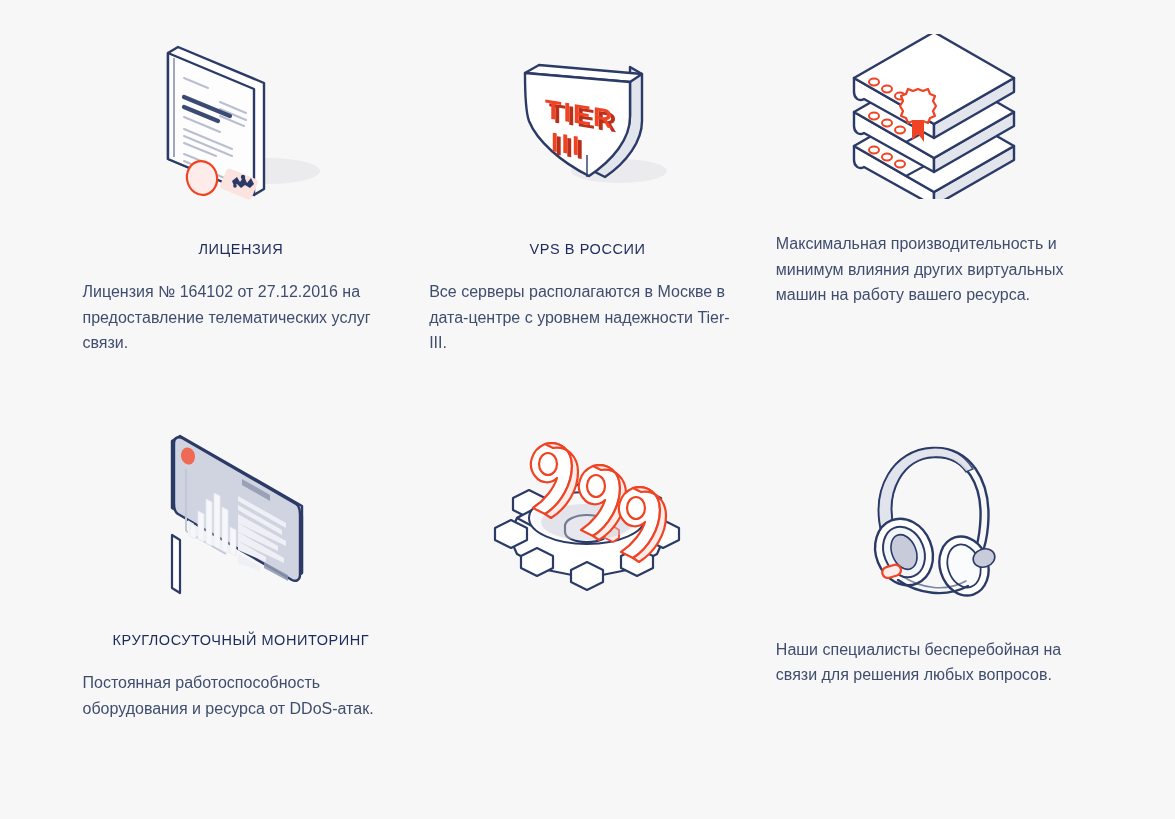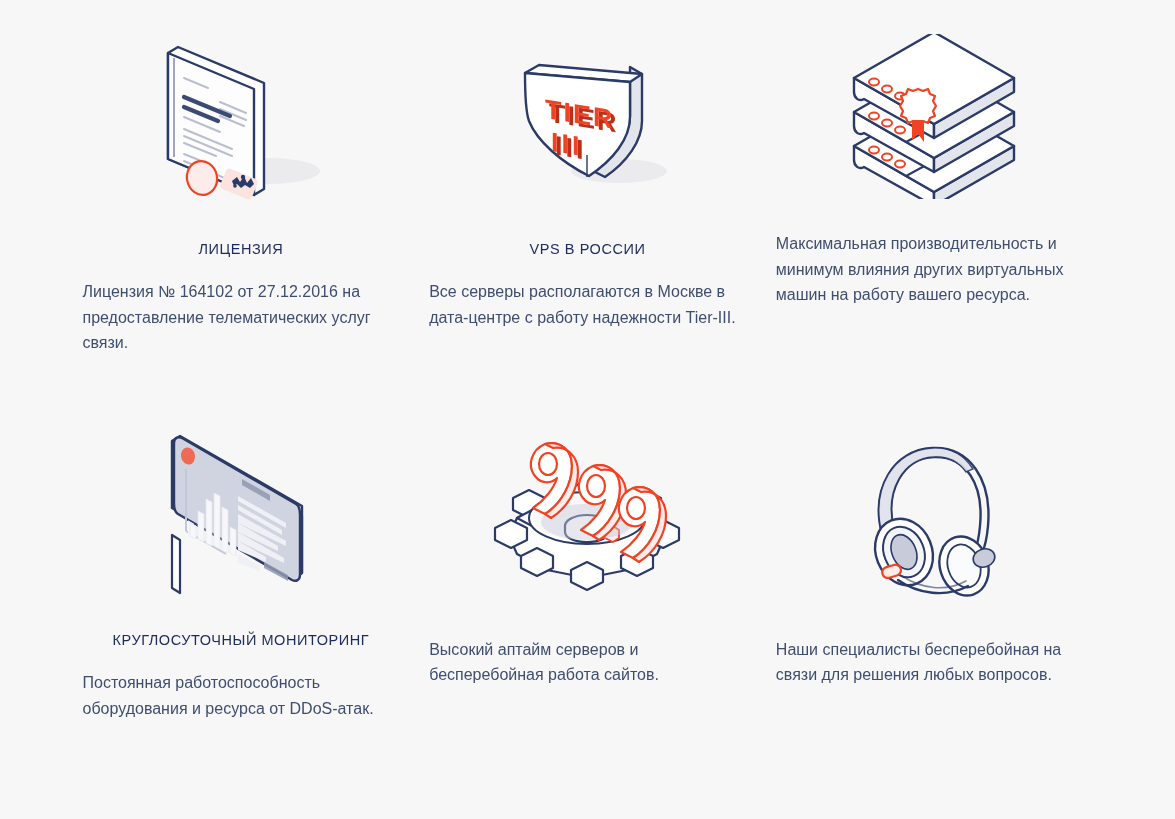--- a/index.html
+++ b/index.html
@@ -132,21 +132,21 @@
 
           <g transform="translate(58,66) skewY(9)">
             <text x="4" y="26" fill="#b8301a" font-family="'Liberation Sans', sans-serif" font-size="27" font-weight="bold" letter-spacing="2">TIER</text>
             <text x="0" y="23" fill="#f04323" font-family="'Liberation Sans', sans-serif" font-size="27" font-weight="bold" letter-spacing="2">TIER</text>
             <text x="10" y="58" fill="#b8301a" font-family="'Liberation Sans', sans-serif" font-size="27" font-weight="bold" letter-spacing="3">III</text>
             <text x="6" y="55" fill="#f04323" font-family="'Liberation Sans', sans-serif" font-size="27" font-weight="bold" letter-spacing="3">III</text>
           </g>
         </svg>
       </div>
       <h3 class="feature-title">VPS В РОССИИ</h3>
-      <p class="feature-text">Все серверы располагаются в Москве в дата-центре с работу надежности Tier-III.</p>
+      <p class="feature-text">Все серверы располагаются в Москве в дата-центре с уровнем надежности Tier-III.</p>
     </div>
 
     <div class="feature-card">
       <div class="feature-icon-wrap">
         <svg width="200" height="165" viewBox="0 0 200 165" aria-hidden="true">
 
           <g>
             <path d="M20 112 L100 66 L180 112 L100 158 Z" fill="#ffffff"></path>
             <path d="M20 112 L20 126 C20 132 25 136 30 133 L100 172 L100 158 Z" fill="#ffffff" stroke="#2b3a67" stroke-width="2.4" stroke-linejoin="round"></path>
             <path d="M100 158 L100 172 L180 126 L180 112 Z" fill="#e3e5ec" stroke="#2b3a67" stroke-width="2.4" stroke-linejoin="round"></path>
@@ -289,21 +289,20 @@
             </g>
 
             <g transform="translate(128,62)">
               <path d="M18 0 C33 -4 45 6 45 22 C45 40 34 60 18 70 L6 64 C18 56 27 44 30 34 C24 40 14 40 8 32 C0 22 4 6 18 0 Z" fill="#ffffff"></path>
               <path d="M18 0 L26 4 C40 2 51 12 51 28 C51 46 40 64 24 74 L18 70 C34 60 45 40 45 22 C45 6 33 -4 18 0 Z" fill="#fdece9"></path>
               <ellipse cx="21" cy="20" rx="9" ry="11" fill="#ffffff"></ellipse>
             </g>
           </g>
         </svg>
       </div>
-      <p class="feature-text">Высокий аптайм серверов и бесперебойная работа сайтов.</p>
     </div>
 
     <div class="feature-card row-2">
       <div class="feature-icon-wrap">
         <svg width="185" height="180" viewBox="0 0 185 180" aria-hidden="true">
 
           <path d="M40 108 C28 62 52 24 90 22 C128 20 150 54 146 100 C144 124 136 140 126 150" fill="none" stroke="#2b3a67" stroke-width="2.4" stroke-linecap="round"></path>
           <path d="M52 104 C42 64 62 32 92 31 C124 30 142 58 138 100 C136 122 130 136 122 146" fill="none" stroke="#2b3a67" stroke-width="2.4" stroke-linecap="round"></path>
           <path d="M40 108 C28 62 52 24 90 22 C108 21 122 29 131 43 L124 46 C116 35 106 30 92 31 C62 32 42 64 52 104 Z" fill="#dfe2ec" stroke="#2b3a67" stroke-width="1.4" opacity="0.9"></path>
 

